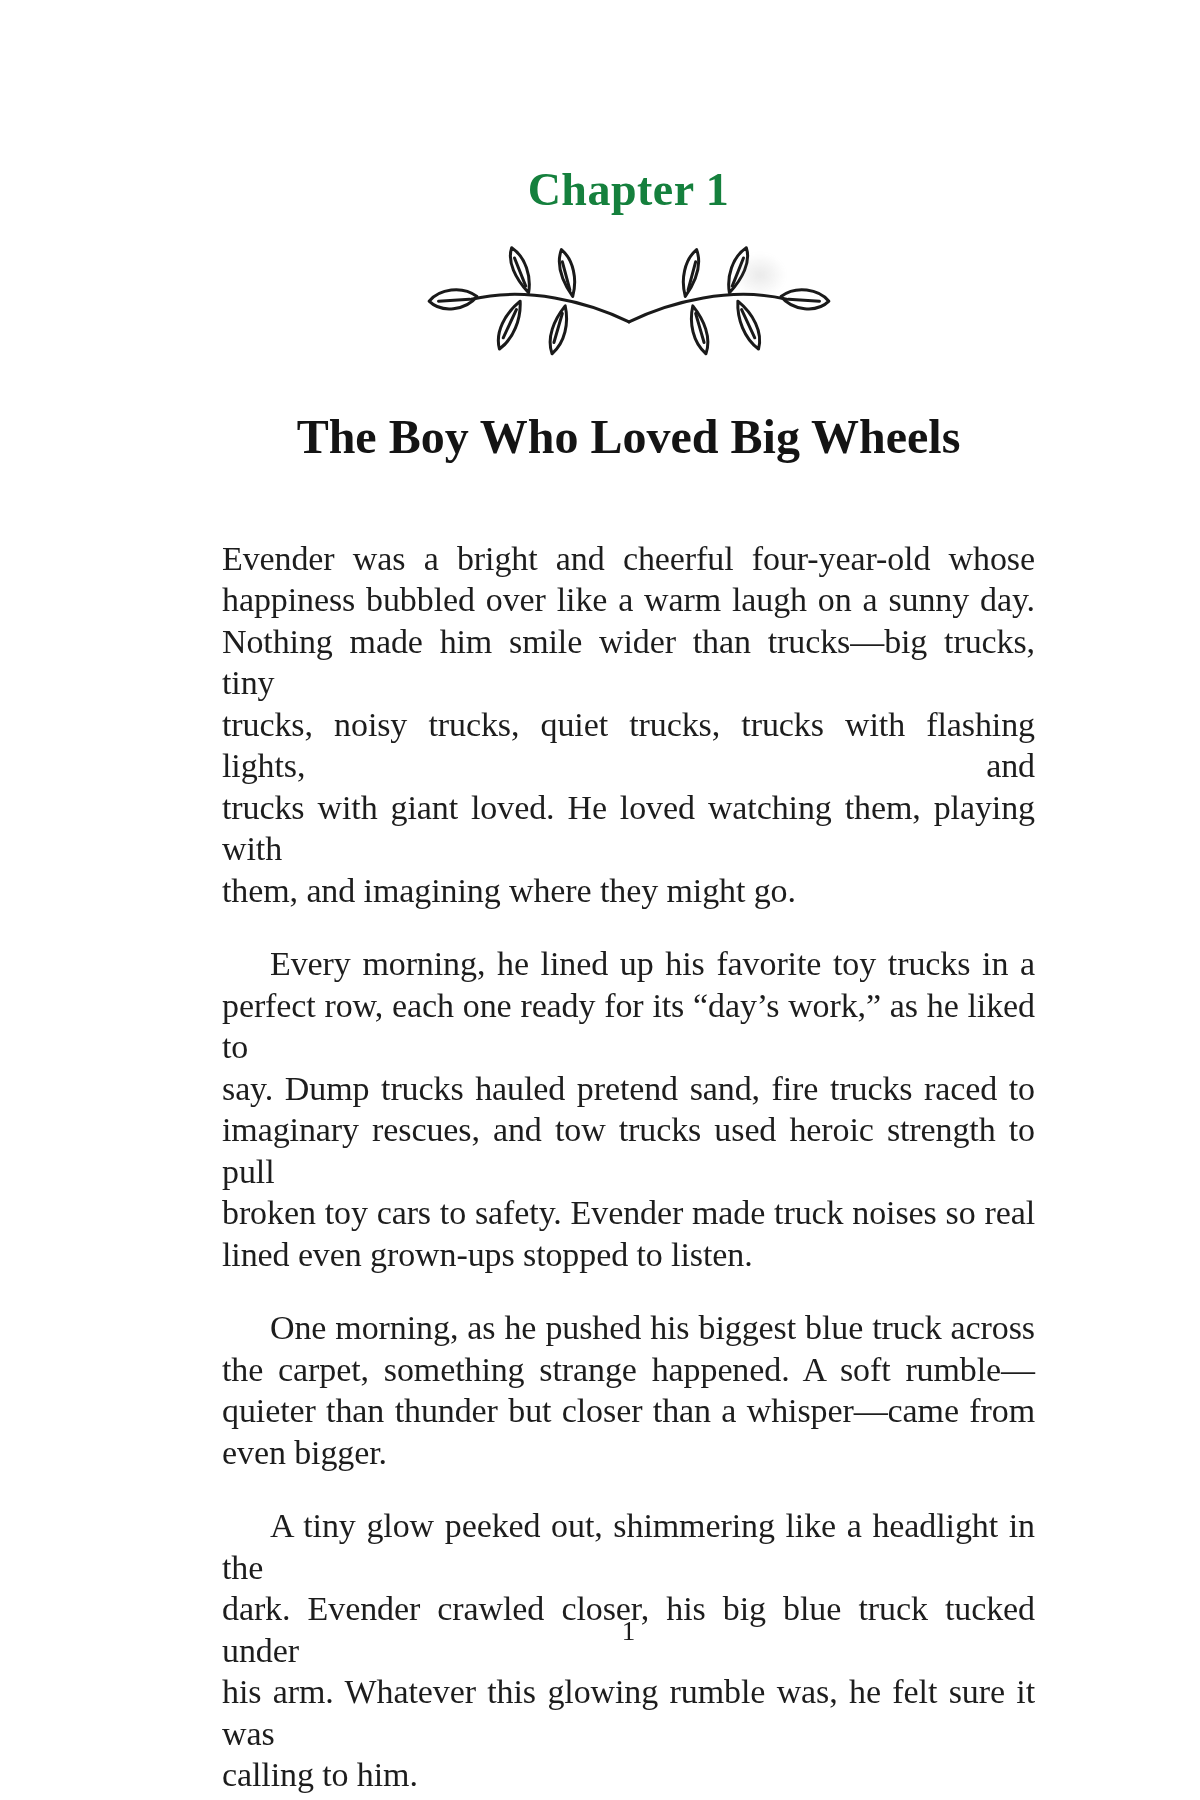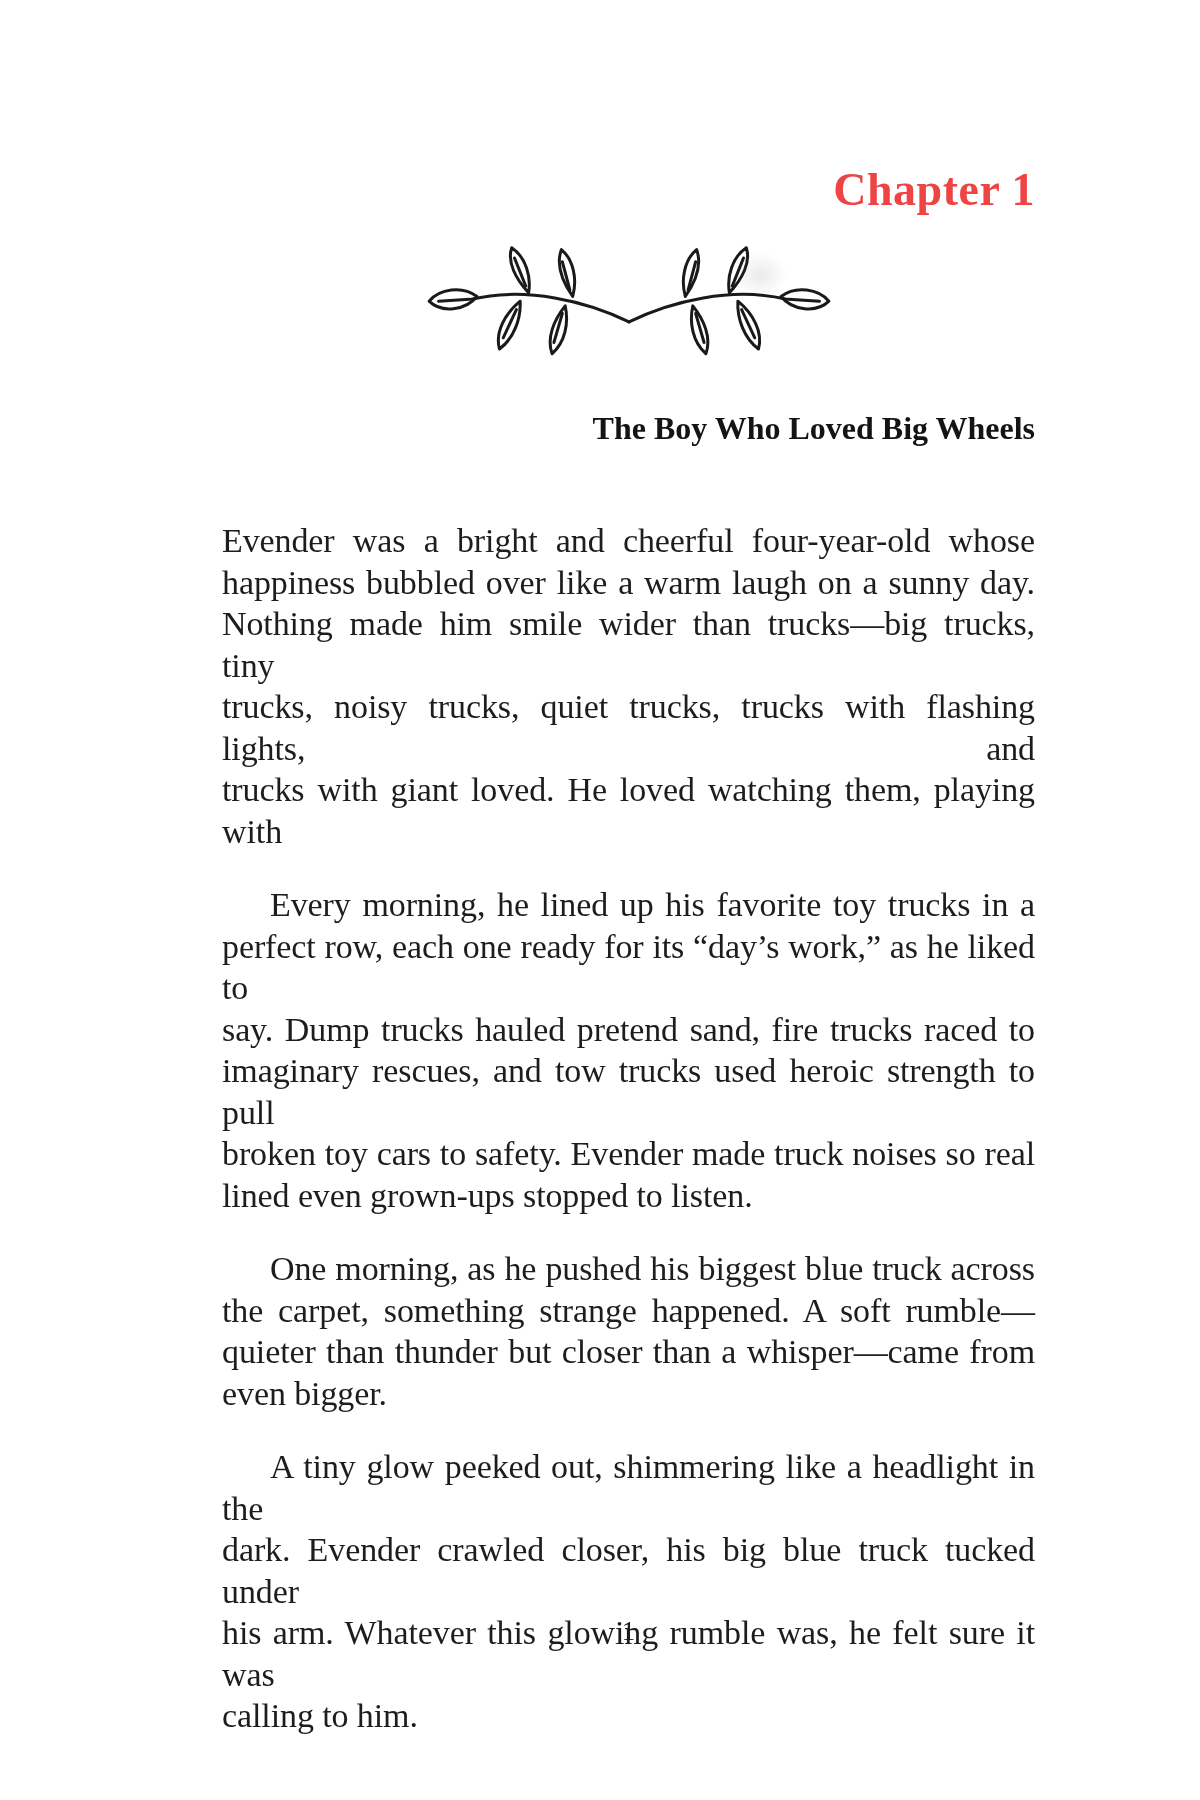--- a/index.html
+++ b/index.html
@@ -11,25 +11,25 @@
     font-family: "Liberation Serif", "DejaVu Serif", serif;
     color: #1d1d1d;
     overflow: hidden;
   }
   .column {
     margin-left: 222px;
     width: 813px;
   }
   .chapter {
     margin: 164px 0 0 0;
-    text-align: right;
+    text-align: center;
     font-size: 46px;
     line-height: 1.15;
     font-weight: bold;
-    color: #ef4444;
+    color: #15803d;
     letter-spacing: 0.5px;
   }
   .ornament {
     position: relative;
     margin-top: 26px;
     height: 122px;
     text-align: center;
   }
   .ornament svg { display: inline-block; }
   .smudge {
@@ -37,22 +37,22 @@
     left: 512px;
     top: 10px;
     width: 52px;
     height: 44px;
     background: radial-gradient(closest-side, rgba(120,120,120,0.16), rgba(120,120,120,0));
     filter: blur(2px);
     pointer-events: none;
   }
   .title {
     margin: 46px 0 0 0;
-    text-align: right;
-    font-size: 32px;
+    text-align: center;
+    font-size: 48px;
     line-height: 1.1;
     font-weight: bold;
     color: #141414;
   }
   .body-text {
     margin-top: 74px;
     font-size: 34px;
     line-height: 41.5px;
     letter-spacing: -0.1px;
   }
@@ -113,20 +113,21 @@
 
     <h2 class="title">The Boy Who Loved Big Wheels</h2>
 
     <div class="body-text">
         <div class="para">
           <div class="line">Evender was a bright and cheerful four-year-old whose</div>
           <div class="line">happiness bubbled over like a warm laugh on a sunny day.</div>
           <div class="line">Nothing made him smile wider than trucks—big trucks, tiny</div>
           <div class="line">trucks, noisy trucks, quiet trucks, trucks with flashing lights, and</div>
           <div class="line">trucks with giant loved. He loved watching them, playing with</div>
+          <div class="line">them, and imagining where they might go.</div>
         </div>
         <div class="para indent">
           <div class="line">Every morning, he lined up his favorite toy trucks in a</div>
           <div class="line">perfect row, each one ready for its “day’s work,” as he liked to</div>
           <div class="line">say. Dump trucks hauled pretend sand, fire trucks raced to</div>
           <div class="line">imaginary rescues, and tow trucks used heroic strength to pull</div>
           <div class="line">broken toy cars to safety. Evender made truck noises so real</div>
           <div class="line">lined even grown-ups stopped to listen.</div>
         </div>
         <div class="para indent">

